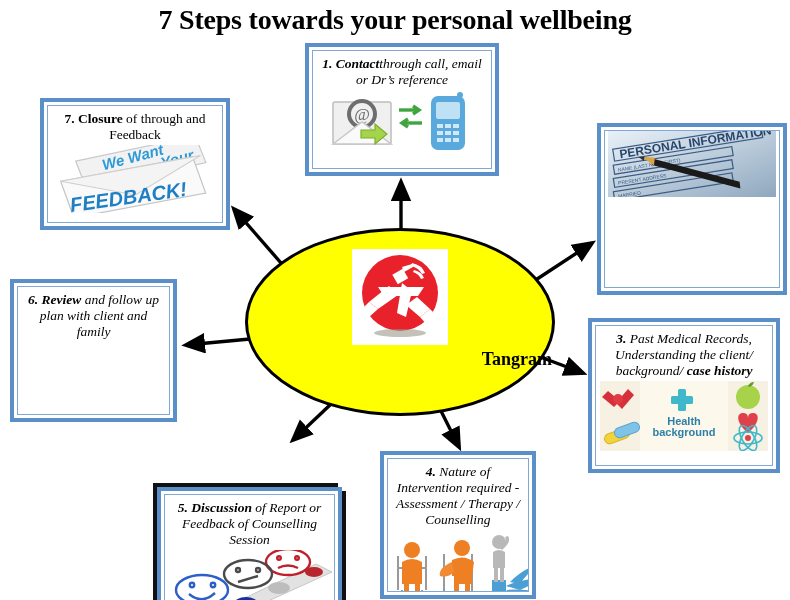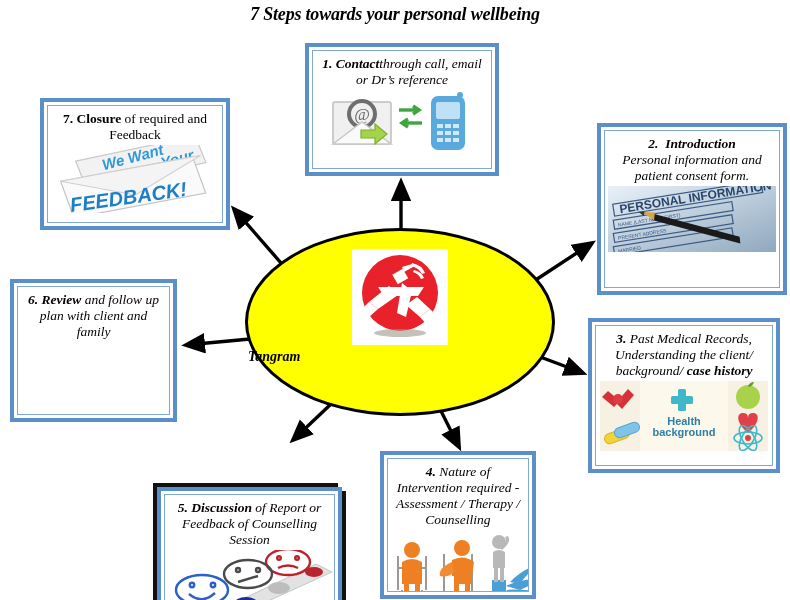--- a/index.html
+++ b/index.html
@@ -13,23 +13,22 @@
     position: relative;
     width: 790px; height: 600px;
     background: #ffffff;
   }
 
   
   #title {
     position: absolute;
     left: 0; top: 4px; width: 790px;
     text-align: center;
-    font-size: 18px;
+    font-size: 28px;
     font-weight: bold;
-    font-style: italic;
     color: #000;
     letter-spacing: -0.2px;
     z-index: 20;
   }
 
   
   #arrows {
     position: absolute; left: 0; top: 0;
     width: 790px; height: 600px;
     z-index: 5;
@@ -49,24 +48,23 @@
   #center-logo {
     position: absolute;
     left: 50%; top: 18px;
     transform: translateX(-50%);
     width: 96px; height: 96px;
     background: #ffffff;
   }
   #center-label {
     position: absolute;
     left: 0; top: 118px; width: 100%;
-    text-align: left;
-    font-size: 14px;
+    text-align: right;
+    font-size: 18px;
     font-weight: bold;
-    font-style: italic;
     color: #000;
   }
 
   
   .step-box {
     position: absolute;
     background: #ffffff;
     border: 4px solid #5B8FC9;
     padding: 3px;
     z-index: 12;
@@ -196,24 +194,20 @@
                 <rect x="26" y="46" width="6" height="4"></rect>
             </g>
           </g>
         </svg>
       </div>
     </div>
   </div>
 
   <div class="step-box" id="box2">
     <div class="step-inner">
-      <div class="step-text">
-        <span class="num">2.</span>&nbsp;
-        <b>Introduction</b><br><span>Personal information and patient consent form.</span>
-      </div>
       <div class="art">
         <svg class="art-svg" width="168" height="66" viewBox="0 0 168 66">
           <defs>
             <linearGradient id="pgrad" x1="0" y1="0" x2="1" y2="1">
               <stop offset="0%" stop-color="#e9f1f8"></stop>
               <stop offset="100%" stop-color="#8fa8bf"></stop>
             </linearGradient>
           </defs>
           <rect x="0" y="0" width="168" height="66" fill="url(#pgrad)"></rect>
           <g transform="rotate(-9 84 33)" fill="none" stroke="#3b5a82" stroke-width="1.2">
@@ -385,21 +379,21 @@
         <span class="num">6.</span>
         <b>Review</b> <span>and follow up plan with client and family</span>
       </div>
     </div>
   </div>
 
   <div class="step-box" id="box7">
     <div class="step-inner">
       <div class="step-text upright">
         <span class="num">7.</span>
-        <b>Closure</b> <span>of required and Feedback</span>
+        <b>Closure</b> <span>of through and Feedback</span>
       </div>
       <div class="art">
         <svg class="art-svg" width="172" height="68" viewBox="0 0 172 68">
 
           <g transform="rotate(-10 86 30)">
             <polygon points="30,6 152,2 158,30 36,36" fill="#f2f2f2" stroke="#c9c9c9" stroke-width="1.2"></polygon>
             <text x="56" y="20" font-size="15" font-weight="bold" font-style="italic" font-family="Liberation Sans, sans-serif" fill="#2c9ad6" transform="rotate(-5 56 20)">We Want</text>
             <text x="114" y="28" font-size="15" font-weight="bold" font-style="italic" font-family="Liberation Sans, sans-serif" fill="#2c9ad6" transform="rotate(-5 114 28)">Your</text>
           </g>
 

